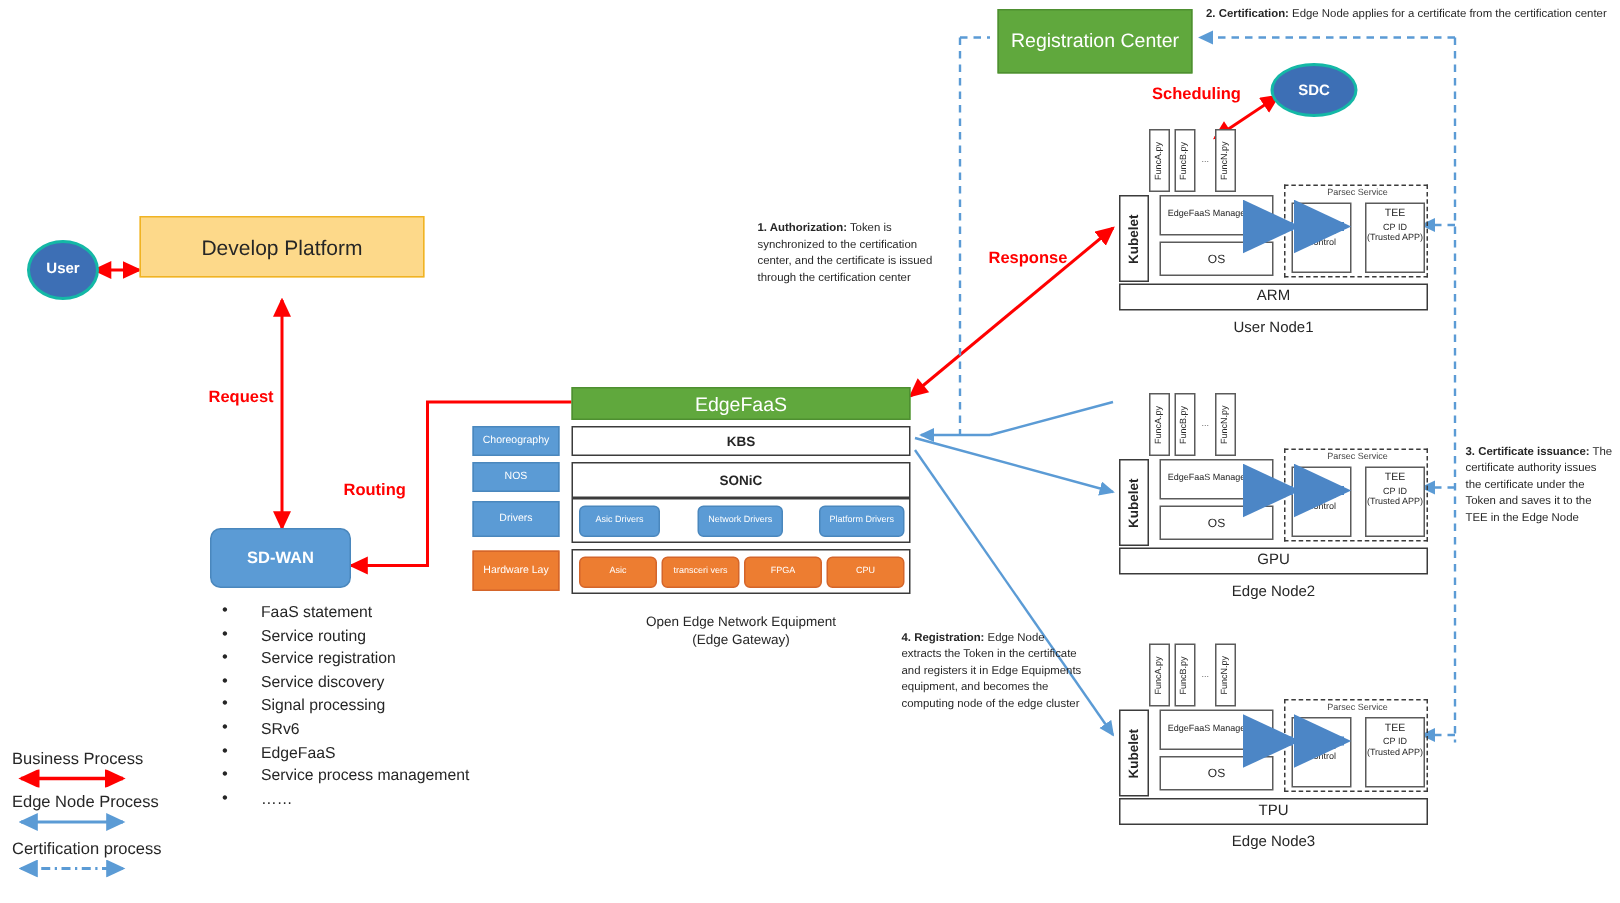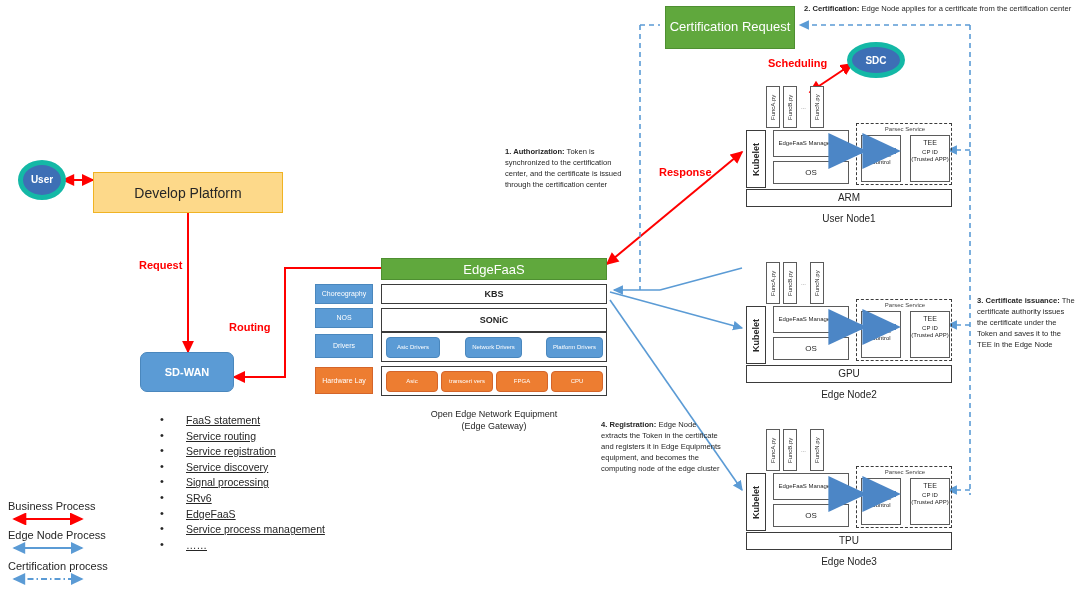--- a/index.html
+++ b/index.html
@@ -7,41 +7,41 @@
        font-family:"Liberation Sans",sans-serif;color:#262626;}
   #stage{position:absolute;left:0;top:0;width:1080px;height:602px;}
   .abs{position:absolute;box-sizing:border-box;}
 
   
   .box{display:flex;align-items:center;justify-content:center;text-align:center;}
   .ellipse{border-radius:50%;}
   .green{background:#60A83D;border:1px solid #4E8F31;color:#ffffff;}
   .amber{background:#FDD98A;border:1.5px solid #F0B323;color:#262626;}
   .blue{background:#5B9BD5;border:1px solid #4A87BD;color:#ffffff;}
-  .bluedeep{background:#3D6FB5;border:5px solid #14b8a6;color:#ffffff;}
+  .bluedeep{background:#3D6FB5;border:2px solid #14b8a6;color:#ffffff;}
   .orange{background:#ED7D31;border:1px solid #D4652A;color:#ffffff;}
   .white{background:#ffffff;border:1.6px solid #3B3B3B;color:#262626;}
   .wbox{background:#ffffff;border:1.3px solid #5B5B5B;color:#262626;}
   .rounded{border-radius:7px;}
   .round4{border-radius:4px;}
 
   .lbl{font-size:11px;line-height:1.15;}
   .lbl9{font-size:9px;line-height:1.15;}
   .lbl8{font-size:8px;line-height:1.15;align-items:center;}
   .lbl7{font-size:7px;line-height:1.12;}
   .lbl6{font-size:6px;line-height:1.1;}
 
   .redtext{color:#FF0000;font-weight:bold;font-size:11px;}
   .captxt{font-size:9px;color:#262626;text-align:center;line-height:1.35;}
   .note{font-size:7.6px;line-height:1.45;color:#262626;}
   .note b{font-weight:bold;}
   .vert-rev{writing-mode:vertical-rl;transform:rotate(180deg);}
 
   .dashbox{border:1.2px dashed #3B3B3B;background:transparent;}
-  ul.bul{margin:12px;padding:0;list-style:none;text-decoration:underline;}
+  ul.bul{margin:0;padding:0;list-style:none;}
   ul.bul li{font-size:10.5px;line-height:15.6px;color:#262626;position:relative;padding-left:36px;}
   ul.bul li:before{content:"\2022";position:absolute;left:10px;top:-1px;font-size:11px;}
 
   svg.ov{position:absolute;left:0;top:0;width:1080px;height:602px;overflow:visible;pointer-events:none;}
   .legtxt{font-size:11px;color:#262626;}
 </style>
 </head>
 <body>
 
 <div id="stage">
@@ -111,21 +111,21 @@
     <g>
       <path d="M640,25 L640,290" fill="none" stroke="#5B9BD5" stroke-width="1.6" stroke-dasharray="5,4"></path>
       <path d="M640,25 L660,25" fill="none" stroke="#5B9BD5" stroke-width="1.6" stroke-dasharray="5,4"></path>
     </g>
   </svg>
 
   <div class="abs box ellipse bluedeep lbl" style="left:18px;top:160px;width:48px;height:40px;font-weight:bold;font-size:10px;">
     <span>User</span>
   </div>
 
-  <div class="abs box amber" style="left:93px;top:172px;width:190px;height:41px;font-size:14px;">
+  <div class="abs box amber" style="left:93px;top:144px;width:190px;height:41px;font-size:14px;">
     <span>Develop Platform</span>
   </div>
 
   <div class="abs box blue rounded" style="left:140px;top:352px;width:94px;height:40px;font-size:11px;font-weight:bold;">
     <span>SD-WAN</span>
   </div>
 
   <div class="abs redtext" style="left:139px;top:259px;">
     <span>Request</span>
   </div>
@@ -218,21 +218,21 @@
 
   <div class="abs note" style="left:505px;top:146px;width:122px;">
     <b>1. Authorization:</b><span> Token is synchronized to the certification center, and the certificate is issued through the certification center</span>
   </div>
 
   <div class="abs redtext" style="left:659px;top:166px;">
     <span>Response</span>
   </div>
 
   <div class="abs box green" style="left:665px;top:6px;width:130px;height:43px;font-size:13px;line-height:1.25;">
-    <span>Certification Request</span>
+    <span>Registration Center</span>
   </div>
 
   <div class="abs box ellipse bluedeep" style="left:847px;top:42px;width:58px;height:36px;font-size:10px;font-weight:bold;">
     <span>SDC</span>
   </div>
 
   <div class="abs redtext" style="left:768px;top:57px;">
     <span>Scheduling</span>
   </div>
 

